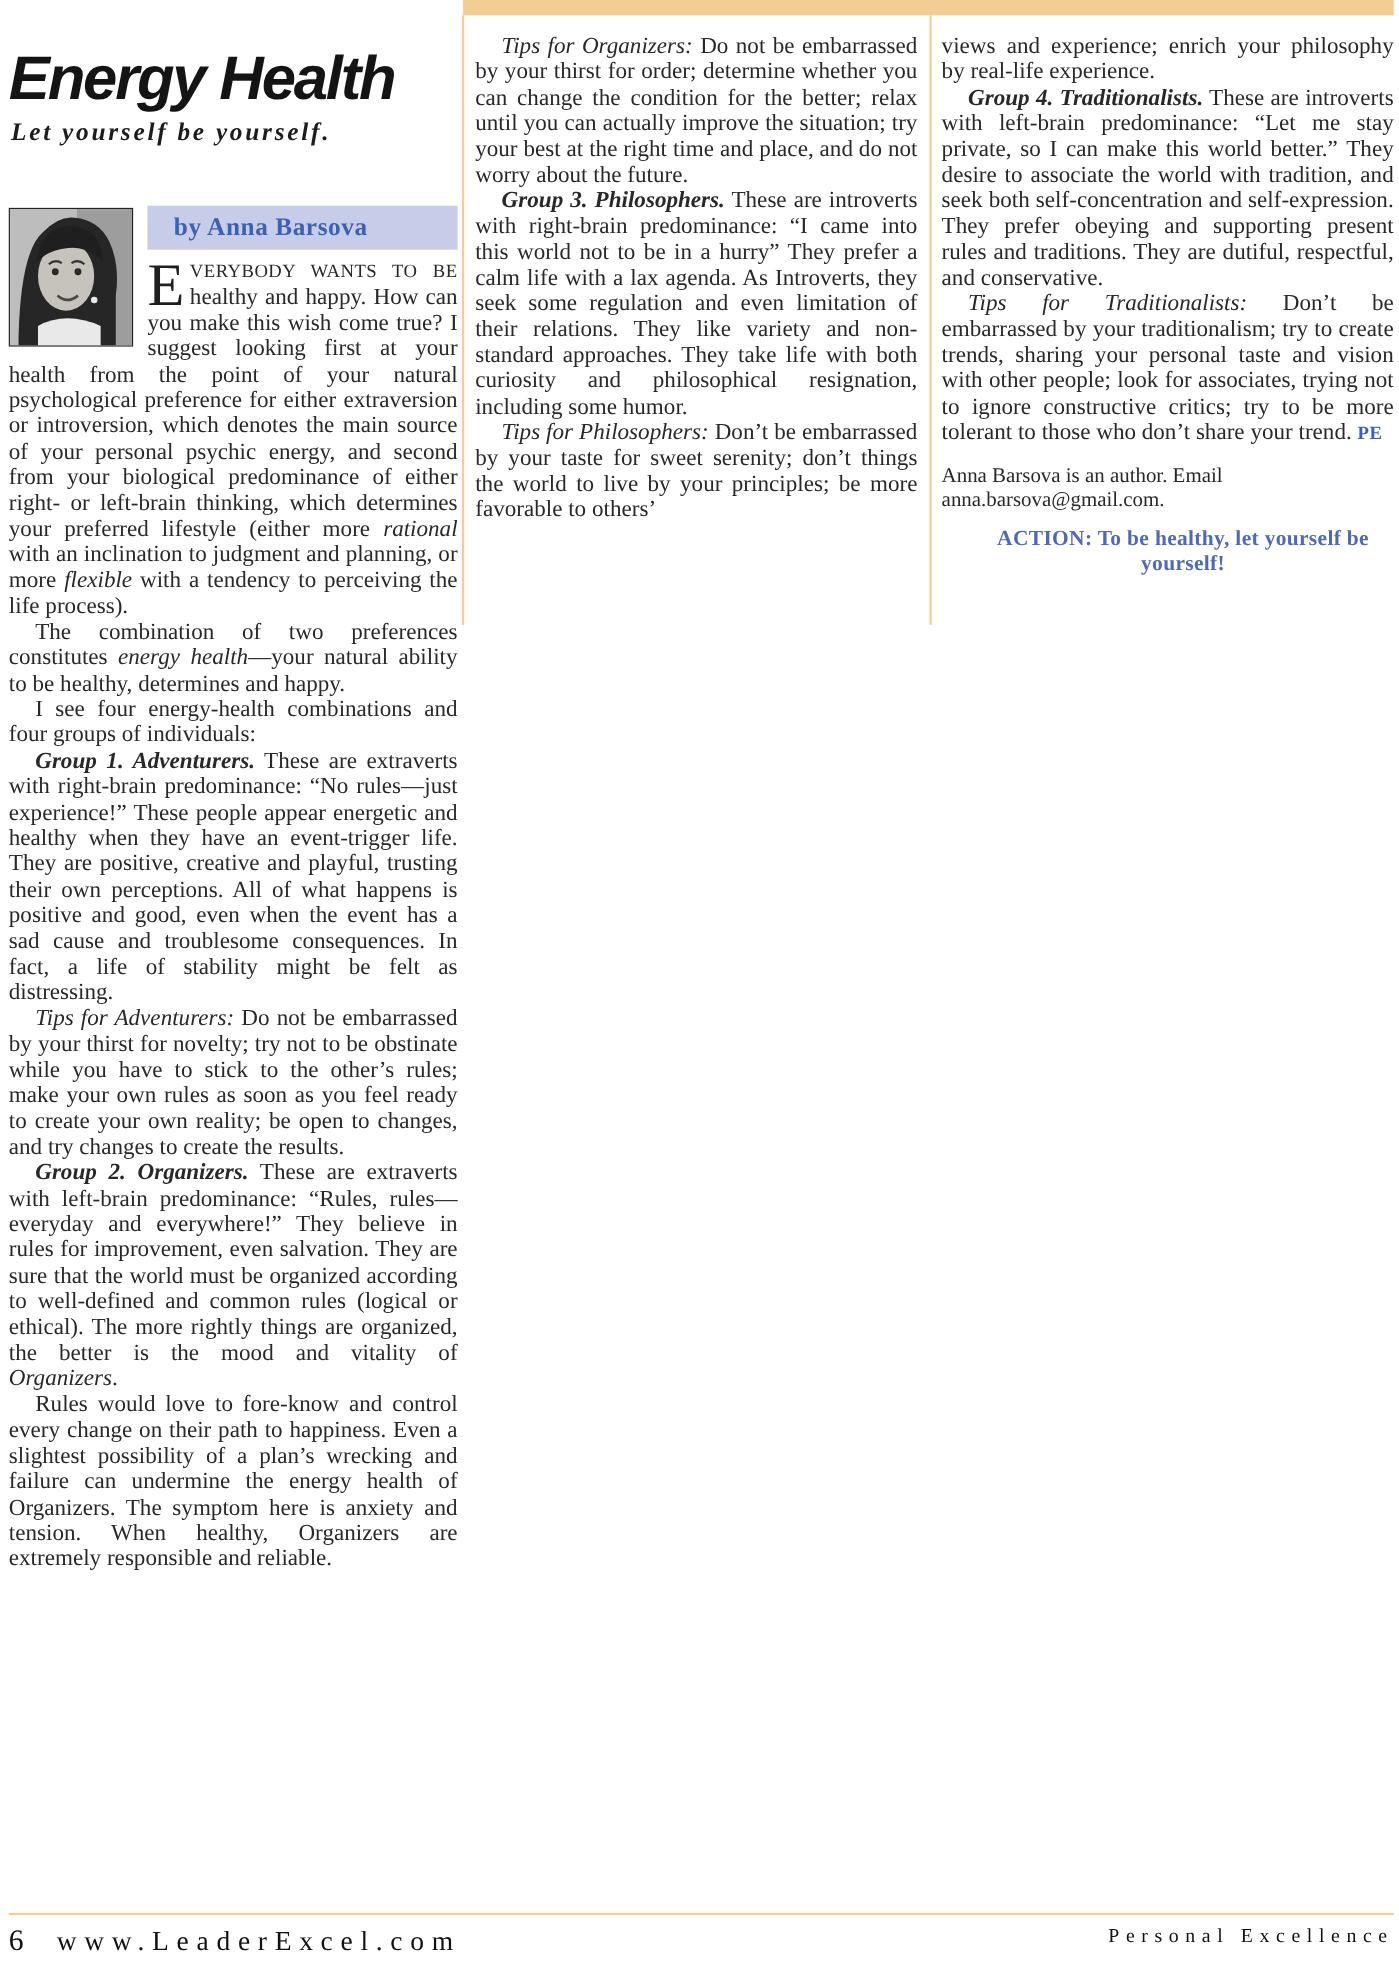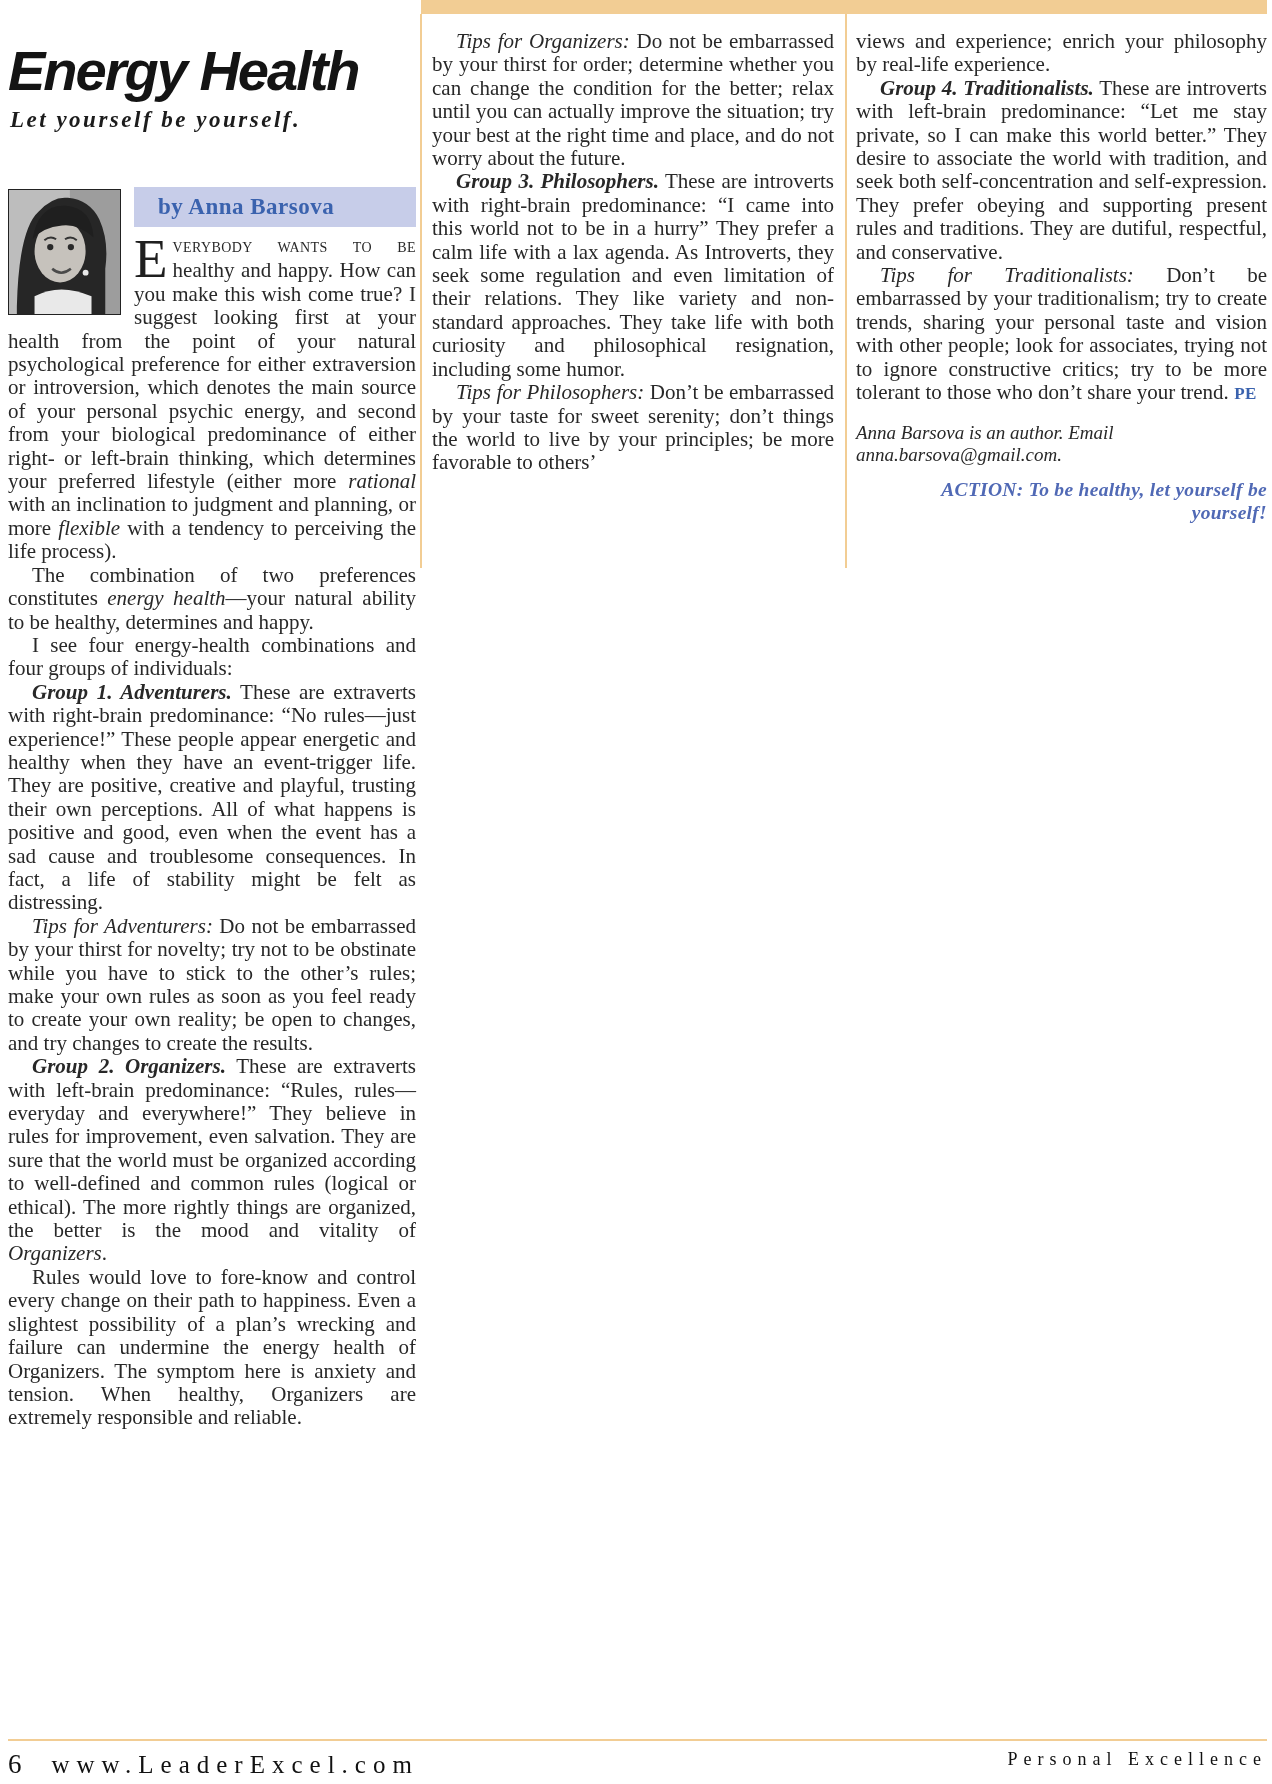--- a/index.html
+++ b/index.html
@@ -63,32 +63,32 @@
   }
   .byline span{
     color:var(--byline-blue);font-weight:bold;font-size:23px;letter-spacing:0.5px;
   }
   
   .para{margin:0;text-align:justify;}
   .para.indent{text-indent:24px;}
   .dropcap{
     float:left;font-size:55px;line-height:44px;margin:3px 5px 0 0;color:#1f1f1f;
   }
-  .seg-caps{font-size:14px;letter-spacing:0.4px;margin-top:12px;}
+  .seg-caps{font-size:17px;letter-spacing:0.4px;margin-top:12px;}
   .seg-i{font-style:italic;}
   .seg-bi{font-style:italic;font-weight:bold;}
   .seg-pe{
     color:var(--pe-blue);font-weight:bold;font-size:17px;letter-spacing:0.5px;
   }
   .para.author-note{
-    margin-top:16px;font-style:italic;font-size:19px;line-height:22px;text-align:left;
+    margin-top:16px;font-size:19px;line-height:22px;text-align:left;
   }
   .para.action{
-    margin-top:12px;font-style:italic;font-weight:bold;font-size:19.5px;line-height:23px;
-    color:var(--action-blue);text-align:right;letter-spacing:0.3px;margin-left:28px;
+    margin-top:12px;font-weight:bold;font-size:19.5px;line-height:23px;
+    color:var(--action-blue);text-align:center;letter-spacing:0.3px;margin-left:28px;
   }
   
   .footrule{position:absolute;left:8px;top:1739px;width:1259px;height:2px;background:var(--rule-tan);}
   .footer-left{position:absolute;left:8px;top:1749px;display:flex;align-items:baseline;}
   .footer-left .pagenum{font-size:27px;color:#111;}
   .footer-left .site{font-size:25px;letter-spacing:7px;margin-left:30px;color:#111;}
   .footer-right{position:absolute;right:5px;top:1749px;font-size:18px;letter-spacing:6px;color:#111;}
 </style>
 </head>
 <body>

